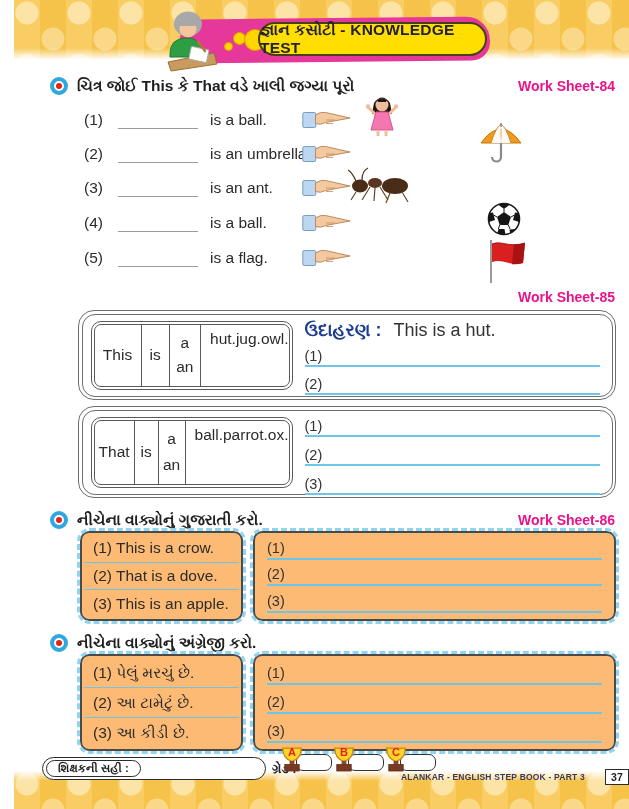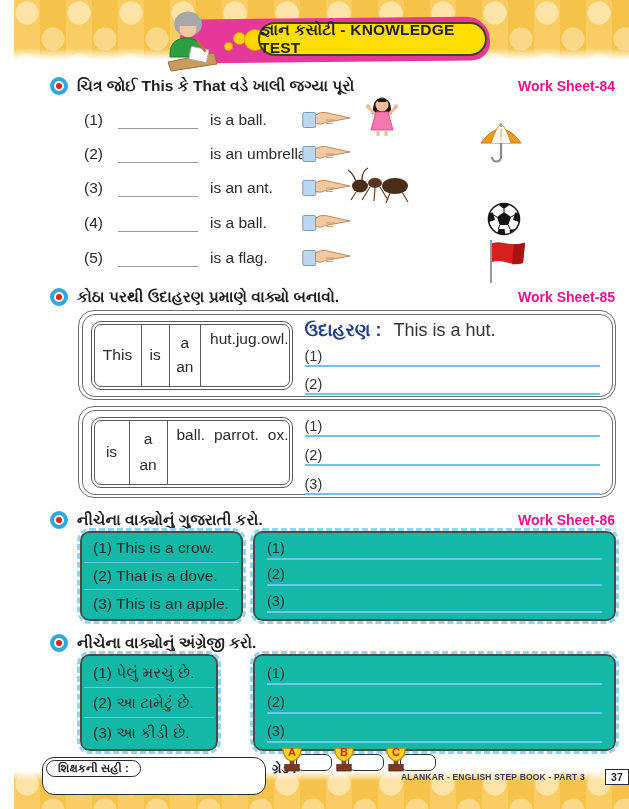--- a/index.html
+++ b/index.html
@@ -60,33 +60,33 @@
   .gcell + .gcell { border-left:1.4px solid #58595b; }
   .c1 { width:56px; } .c2 { width:34px; } .c3 { width:38px; flex-direction:column; justify-content:space-around; padding:6px 0; }
   .c4 { flex:1; flex-direction:row; align-items:flex-start; justify-content:space-between; padding:5px 0 5px 9px; }
   .example { position:absolute; left:222px; top:5px; font-size:18px; white-space:nowrap; }
   .exlabel { font-weight:bold; color:#1B3C8F; }
   .extext { color:#333; margin-left:7px; }
   .aline { position:absolute; left:222px; right:12px; height:24px; border-bottom:2px solid #6CC6E9;
     font-size:14.5px; color:#333; display:flex; align-items:flex-end; padding-bottom:1px; box-sizing:border-box; }
 
   
-  .bluebox { position:absolute; z-index:0; background:#14b8a6; border:2px solid #4a4a4a; border-radius:9px; box-sizing:border-box; }
+  .bluebox { position:absolute; z-index:0; background:#fdba74; border:2px solid #4a4a4a; border-radius:9px; box-sizing:border-box; }
   .bluebox::before { content:""; position:absolute; inset:-5px; border:3px dashed #8FD4F0; border-radius:13px; z-index:-1; }
   .srcrows { display:flex; flex-direction:column; height:100%; padding:2px 0; box-sizing:border-box; }
   .srow { flex:1; display:flex; align-items:center; padding-left:9px; font-size:15.5px; color:#2b2b2b;
     border-bottom:1.5px solid #6CC6E9; margin:0 2px; white-space:nowrap; }
   .srow:last-child { border-bottom:none; }
   .arows { display:flex; flex-direction:column; height:100%; padding:0 12px; box-sizing:border-box; }
   .arow { flex:1; border-bottom:2px solid #6CC6E9; font-size:14.5px; color:#333;
     display:flex; align-items:flex-end; padding-bottom:2px; box-sizing:border-box; }
   .arow:last-child { margin-bottom:6px; }
 
   
-  .sigpill { position:absolute; left:28px; top:757px; width:224px; height:38px; border:1.5px solid #2b2b2b;
+  .sigpill { position:absolute; left:28px; top:757px; width:224px; height:23px; border:1.5px solid #2b2b2b;
     border-radius:12px; box-sizing:border-box; background:#fff; }
   .siglabel { position:absolute; left:3px; top:2px; height:15px; line-height:15px; padding:0 11px;
     border:1.2px solid #2b2b2b; border-radius:9px; font-size:11.5px; font-weight:bold; color:#222; }
   .gradelabel { position:absolute; left:258px; top:761px; font-weight:bold; font-size:13px; color:#222; }
   .grade { position:absolute; top:744px; width:62px; height:36px; }
   .gradebox { position:absolute; left:16px; top:10px; width:36px; height:17px; border:1.5px solid #333;
     border-radius:7px; background:#fff; box-sizing:border-box; }
   .trophy { position:absolute; left:0; top:0; width:24px; height:30px; }
   .gletter { position:absolute; left:0; top:2px; width:24px; text-align:center; font-size:11px; font-weight:bold; color:#E02020; }
   .bookline { position:absolute; right:14px; top:769px; display:flex; align-items:center; gap:20px;
@@ -246,24 +246,20 @@
   <svg class="pic" style="left:334px;top:166px;width:72px;height:38px;">
       <use href="#sym-ant"></use>
     </svg>
   <svg class="pic" style="left:472px;top:201px;width:36px;height:36px;">
       <use href="#sym-ball"></use>
     </svg>
   <svg class="pic" style="left:469px;top:238px;width:46px;height:46px;">
       <use href="#sym-flag"></use>
     </svg>
 
-  <div class="sechead" style="top:287px;">
-    <span class="bullet"></span>
-    <span class="sectitle">કોઠા પરથી ઉદાહરણ પ્રમાણે વાક્યો બનાવો.</span>
-  </div>
   <div class="wslabel" style="top:289px;">Work Sheet-85</div>
 
   <div class="wsbox" style="top:310px;height:90px;">
     <div class="wsbox-in">
       <div class="gtable">
         <div class="gtable-in">
           <div class="gcell c1">This</div>
           <div class="gcell c2">is</div>
           <div class="gcell c3">
             <span>a</span>
@@ -286,20 +282,21 @@
       <div class="aline" style="top:56px;">
         <span>(2)</span>
       </div>
     </div>
   </div>
 
   <div class="wsbox" style="top:406px;height:92px;">
     <div class="wsbox-in">
       <div class="gtable">
         <div class="gtable-in">
+          <div class="gcell c1">That</div>
           <div class="gcell c2">is</div>
           <div class="gcell c3">
             <span>a</span>
             <span>an</span>
           </div>
           <div class="gcell c4">
             <span>ball.</span>
             <span>parrot.</span>
             <span>ox.</span>
           </div>
@@ -342,21 +339,21 @@
           <span>(3)</span>
         </div>
     </div>
   </div>
 
   <div class="sechead" style="top:633px;">
     <span class="bullet"></span>
     <span class="sectitle">નીચેના વાક્યોનું અંગ્રેજી કરો.</span>
   </div>
 
-  <div class="bluebox" style="left:66px;top:654px;width:138px;height:97px;">
+  <div class="bluebox" style="left:66px;top:654px;width:163px;height:97px;">
     <div class="srcrows">
       <div class="srow">(1)  પેલું મરચું છે.</div>
       <div class="srow">(2)  આ ટામેટું છે.</div>
       <div class="srow">(3)  આ કીડી છે.</div>
     </div>
   </div>
   <div class="bluebox" style="left:239px;top:654px;width:363px;height:97px;">
     <div class="arows">
       <div class="arow">
           <span>(1)</span>

